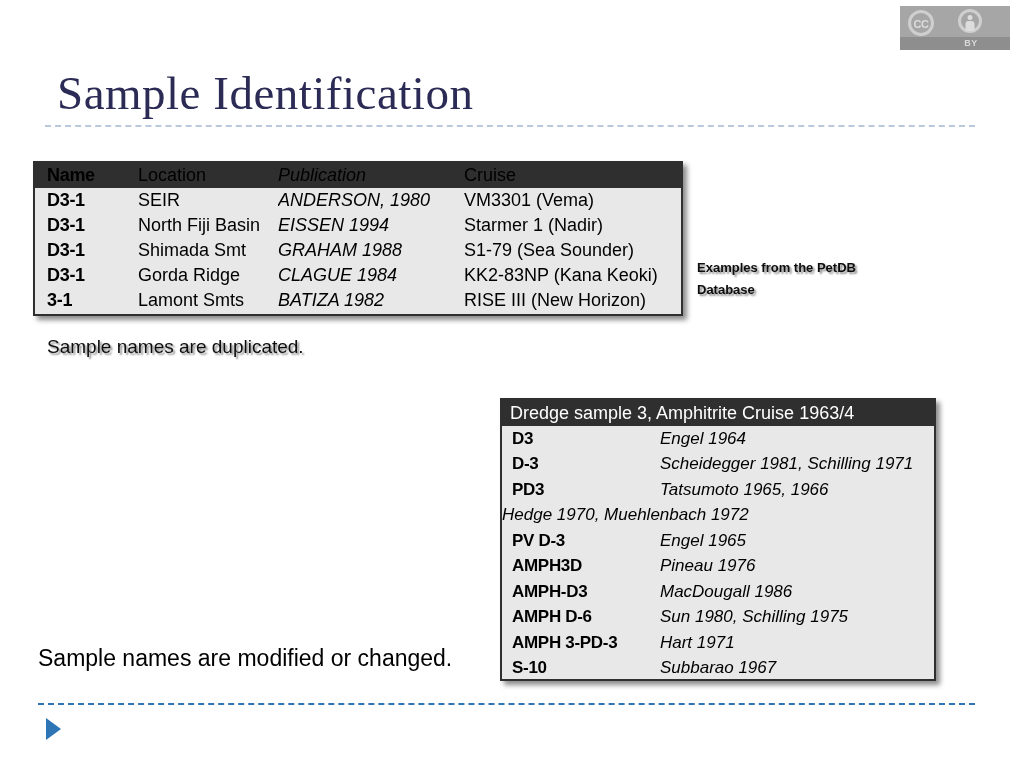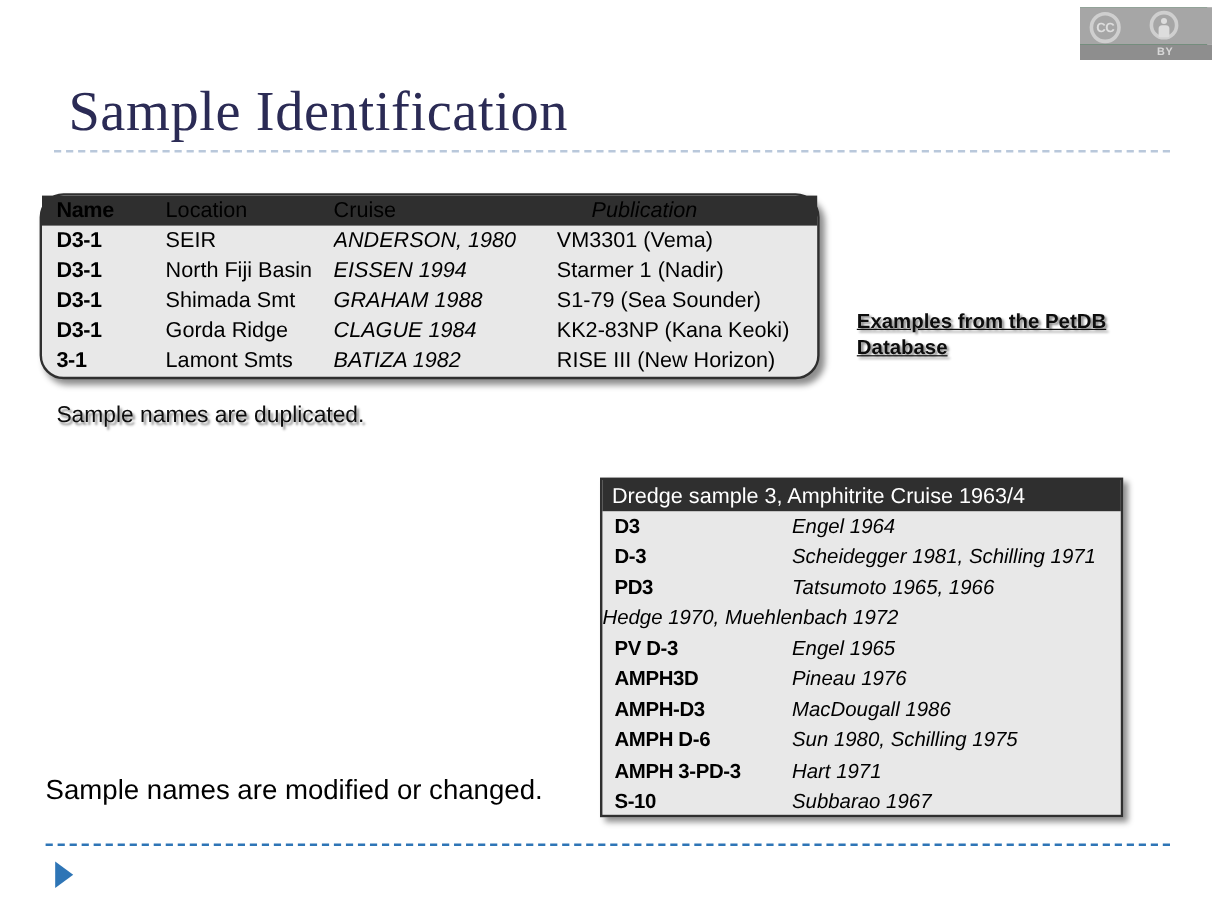--- a/index.html
+++ b/index.html
@@ -126,21 +126,20 @@
     color: #000000;
   }
   .cell { white-space: nowrap; overflow: hidden; }
 
   
   #table-duplicates {
     left: 33px;
     top: 161px;
     width: 650px;
     height: 155px;
-    border-radius: 20px;
   }
   #table-duplicates .thead {
     height: 25px;
     font-size: 18px;
   }
   #table-duplicates .trow {
     height: 25px;
     font-size: 18px;
   }
   #table-duplicates .c-name      { width: 103px; padding-left: 12px; box-sizing: border-box; }
@@ -152,28 +151,27 @@
 
   
   .shadow-text {
     position: absolute;
     font-family: "Liberation Sans", sans-serif;
     color: #0d0d0d;
     text-shadow: 2px 2px 2px rgba(0,0,0,0.45);
     white-space: nowrap;
   }
   #petdb-note {
-    left: 714px;
+    left: 697px;
     top: 257px;
-    font-size: 17px;
+    font-size: 13px;
     font-weight: bold;
     line-height: 22px;
     white-space: normal;
     width: 220px;
-    text-decoration: underline;
   }
   #note-duplicated {
     left: 47px;
     top: 336px;
     font-size: 19px;
     font-weight: normal;
   }
   #note-modified {
     position: absolute;
     left: 38px;
@@ -247,22 +245,22 @@
   <div class="cc-by-label">BY</div>
 </div>
 
 <div id="page-title">Sample Identification</div>
 <div id="title-rule"></div>
 
 <div id="table-duplicates" class="slide-table">
   <div class="thead trow">
     <span class="cell c-name">Name</span>
     <span class="cell c-location">Location</span>
+    <span class="cell c-pub">Publication</span>
     <span class="cell c-cruise">Cruise</span>
-    <span class="cell c-pub">Publication</span>
   </div>
 
   <div class="trow">
     <span class="cell c-name">D3-1</span>
     <span class="cell c-location">SEIR</span>
     <span class="cell c-pub">ANDERSON, 1980</span>
     <span class="cell c-cruise">VM3301 (Vema)</span>
   </div>
   <div class="trow">
     <span class="cell c-name">D3-1</span>

